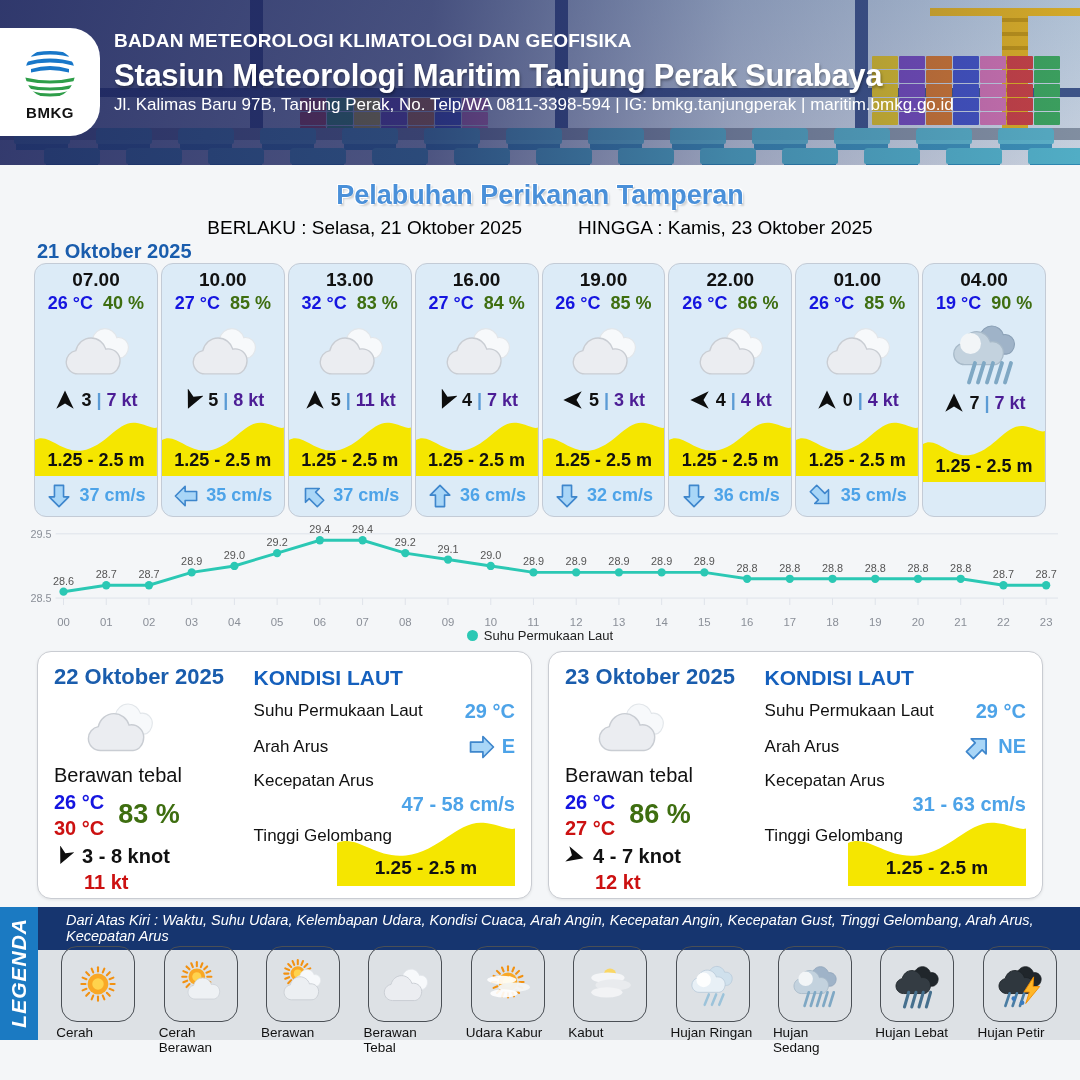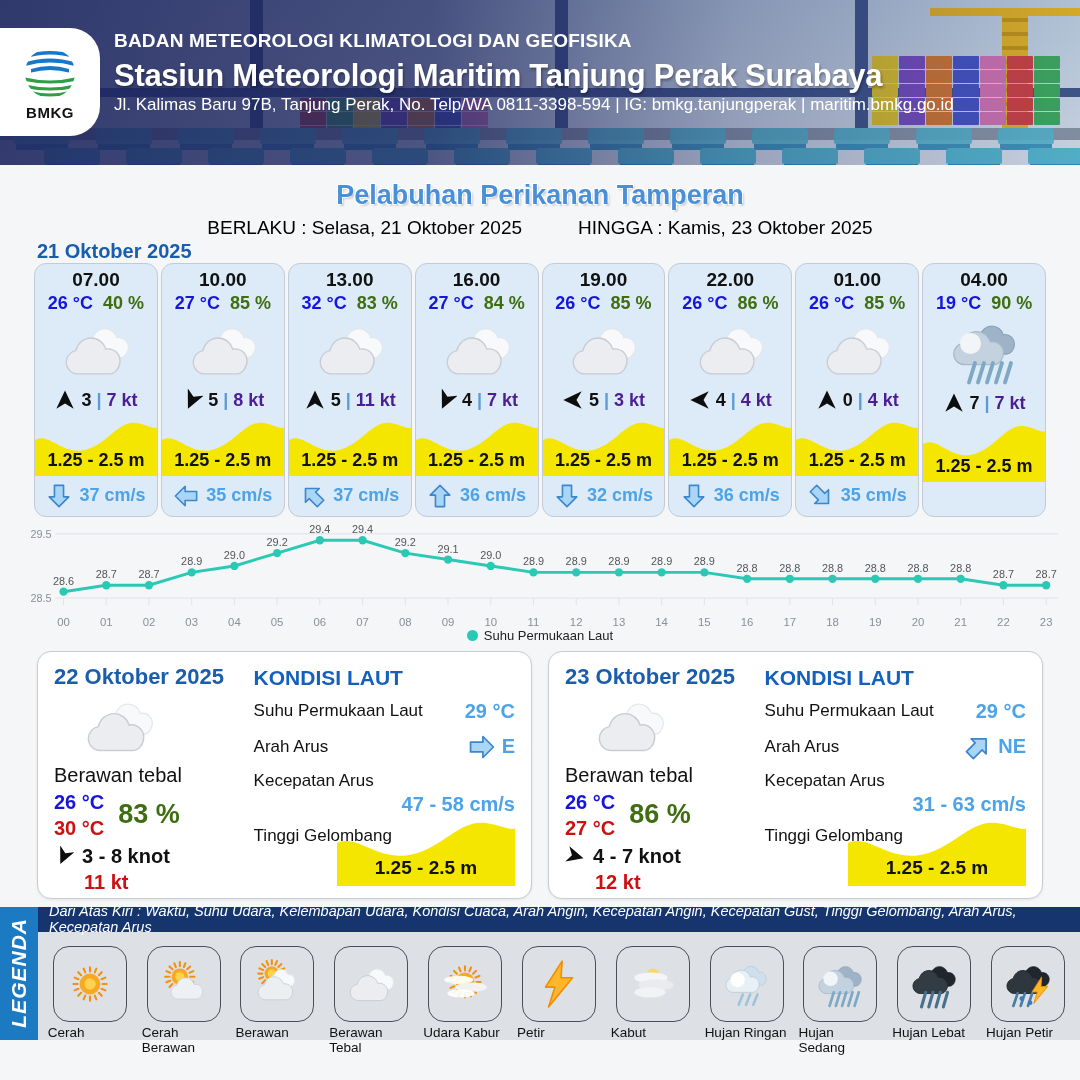--- a/index.html
+++ b/index.html
@@ -75,22 +75,22 @@
   .sea-speed{font-size:20px;font-weight:bold;color:#4da3e8;text-align:right;margin-top:2px;}
   .sea-wavebox{position:absolute;right:0;bottom:0;width:178px;height:70px;}
   .sea-wavebox svg{position:absolute;inset:0;width:100%;height:100%;}
   .sea-wavebox span{position:absolute;left:0;right:0;bottom:7px;text-align:center;font-size:19px;font-weight:bold;}
   
   .legend{position:relative;height:133px;margin-top:8px;background:#dde1e5;}
   .legend-bar{position:absolute;left:0;top:0;bottom:0;width:38px;background:#1b7ac2;
       display:flex;align-items:center;justify-content:center;}
   .legend-bar span{writing-mode:vertical-rl;transform:rotate(180deg);color:#fff;
       font-size:21px;font-weight:800;font-style:italic;letter-spacing:1px;}
-  .legend-band{position:absolute;left:38px;right:0;top:0;height:25px;background:#16356f;
-      color:#fff;font-style:italic;font-size:14.5px;display:flex;align-items:center;padding-left:11px;box-sizing:border-box;}
+  .legend-band{position:absolute;left:38px;right:0;top:0;height:43px;background:#16356f;
+      color:#fff;font-style:italic;font-size:14.5px;display:flex;align-items:center;padding-left:28px;box-sizing:border-box;}
   .legend-items{position:absolute;left:38px;right:0;top:33px;bottom:0;display:flex;
       justify-content:space-evenly;align-items:flex-start;padding-top:6px;}
   .legend-item{width:84px;text-align:left;}
   .legend-box{width:72px;height:74px;margin:0 auto;border:1.6px solid #4a4f55;border-radius:16px;
       display:flex;align-items:center;justify-content:center;}
   .legend-lbl{font-size:13.5px;margin-top:3px;color:#111;}
 </style>
 </head>
 <body>
 
@@ -880,30 +880,20 @@
             <ellipse cx="18" cy="20" rx="14" ry="4" fill="#fff" opacity=".9"></ellipse>
             <ellipse cx="30" cy="27" rx="15" ry="4.5" fill="#f2f4f6" opacity=".95"></ellipse>
             <ellipse cx="20" cy="33" rx="13" ry="4" fill="#fff" opacity=".9"></ellipse>
           </svg>
         </div>
     <div class="legend-lbl">Udara Kabur</div>
   </div>
   <div class="legend-item">
     <div class="legend-box">
           <svg width="50" height="50" viewBox="0 0 48 48">
-            <g transform="translate(1,0) scale(1)">
-              <polygon points="26,2 10,27 19,27 13,46 36,18 25,18" fill="#ffb628" stroke="#f08c00" stroke-width="1.5" stroke-linejoin="round"></polygon>
-            </g>
-          </svg>
-        </div>
-    <div class="legend-lbl">Petir</div>
-  </div>
-  <div class="legend-item">
-    <div class="legend-box">
-          <svg width="50" height="50" viewBox="0 0 48 48">
             <circle cx="24" cy="15" r="6" fill="#ffd54f" opacity=".85"></circle>
             <ellipse cx="22" cy="18" rx="16" ry="5" fill="#f4f5f7"></ellipse>
             <ellipse cx="27" cy="25" rx="17" ry="5.5" fill="#e9ebee"></ellipse>
             <ellipse cx="21" cy="32" rx="15" ry="5" fill="#f2f3f5"></ellipse>
           </svg>
         </div>
     <div class="legend-lbl">Kabut</div>
   </div>
   <div class="legend-item">
     <div class="legend-box">

